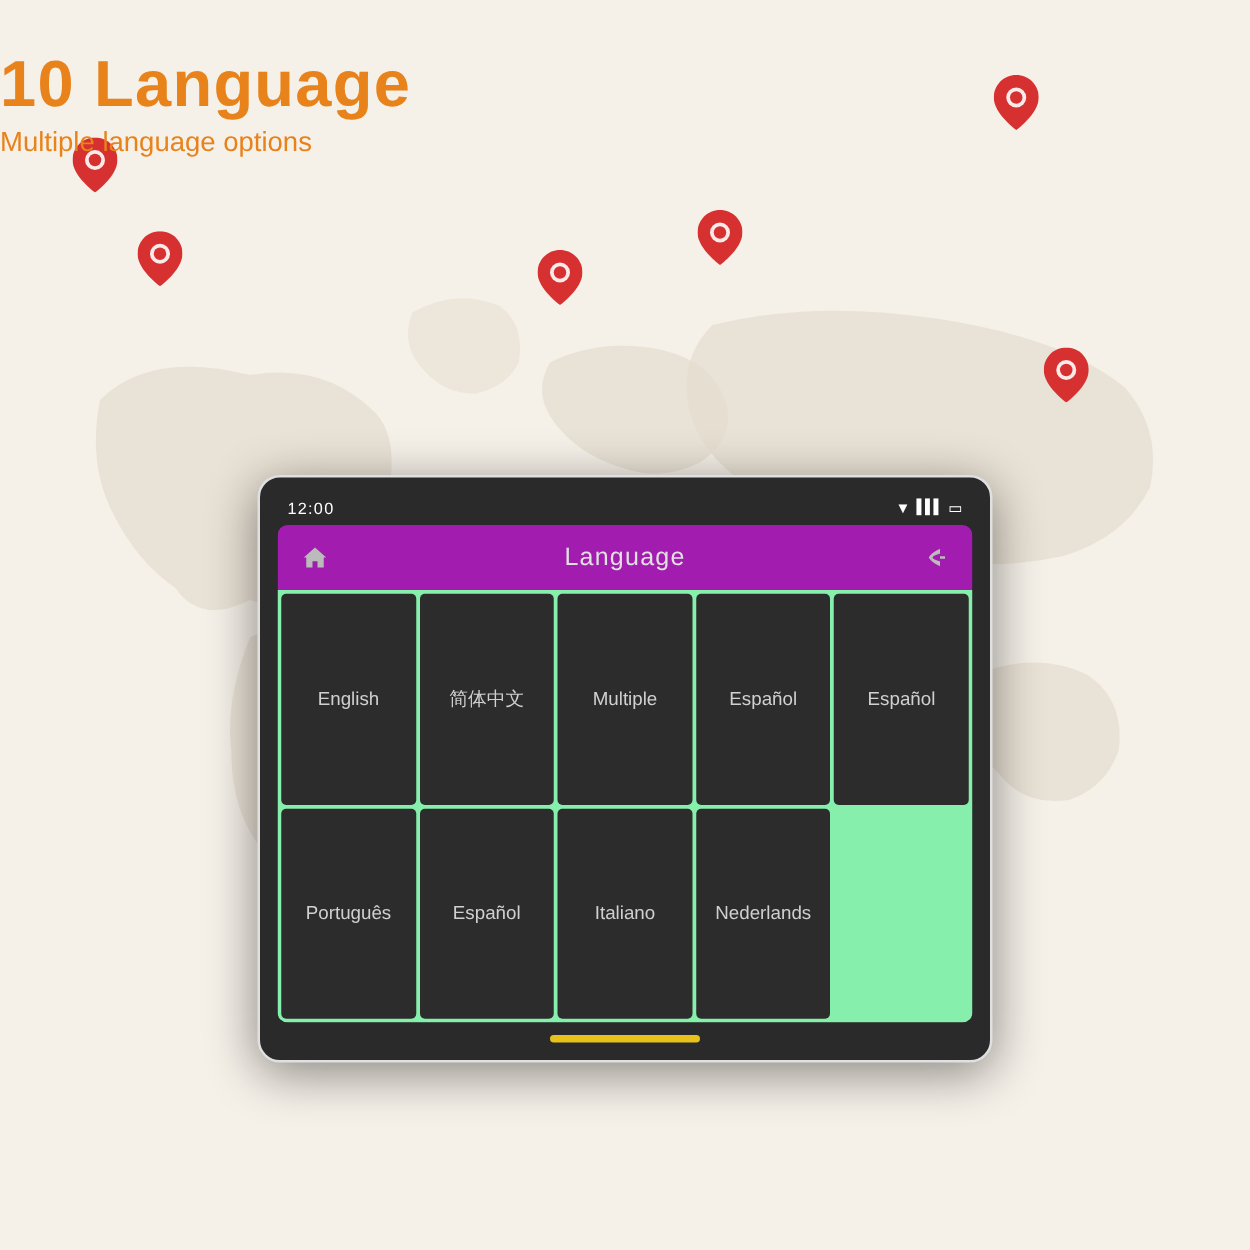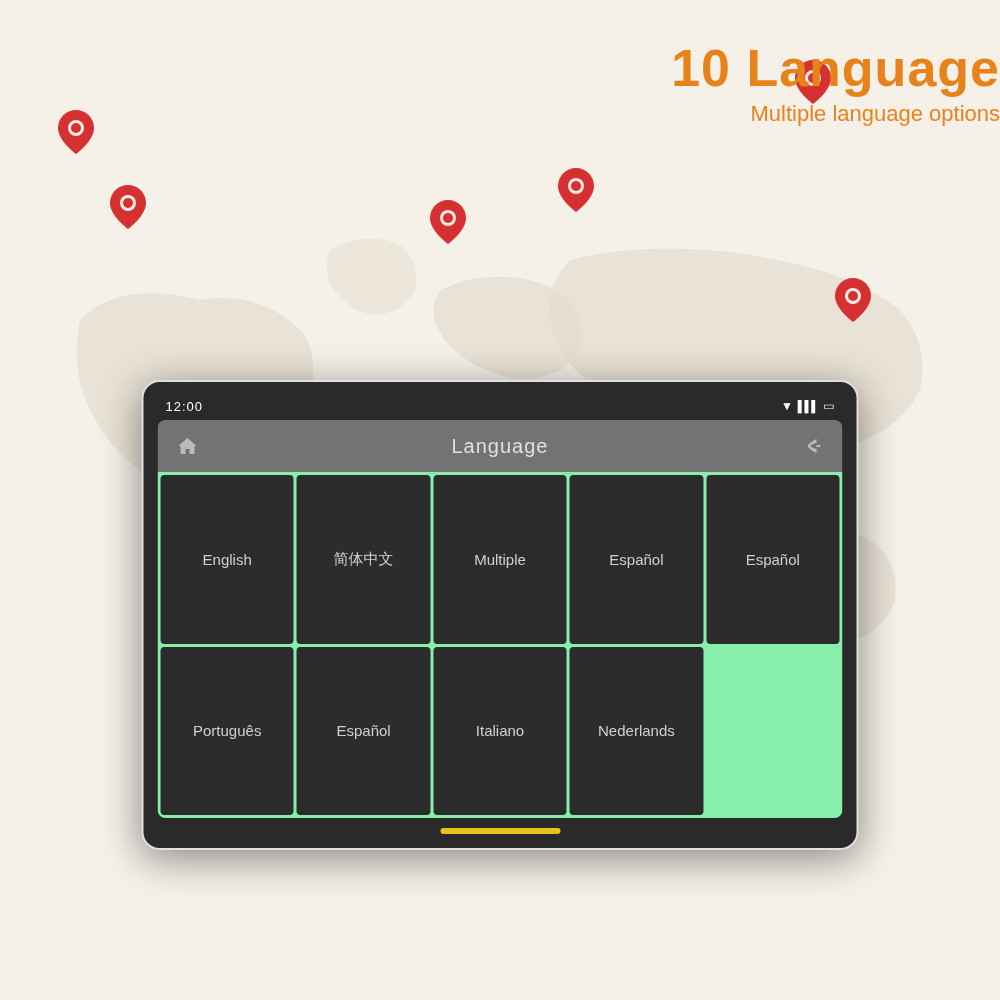--- a/index.html
+++ b/index.html
@@ -41,21 +41,21 @@
     .pin-icon {
       width: 36px;
       height: 44px;
     }
 
     
     .header-section {
       position: absolute;
       top: 40px;
       left: 0; right: 0;
-      text-align: right;
+      text-align: left;
       z-index: 4;
     }
     .header-title {
       font-size: 52px;
       font-weight: 900;
       color: #e8821a;
       letter-spacing: 1px;
       line-height: 1.1;
     }
     .header-subtitle {
@@ -64,21 +64,21 @@
       font-weight: 400;
       margin-top: 4px;
     }
 
     
     .device-frame {
       position: absolute;
       left: 50%;
       top: 380px;
       transform: translateX(-50%);
-      width: 717px;
+      width: 588px;
       height: 470px;
       background: #2a2a2a;
       border-radius: 18px;
       z-index: 5;
       box-shadow: 0 8px 40px rgba(0,0,0,0.45);
       border: 2px solid #e0e0e0;
       display: flex;
       flex-direction: column;
       align-items: flex-start;
       padding: 10px 14px 14px 14px;
@@ -112,21 +112,21 @@
       flex: 1;
       background: #1e1e1e;
       border-radius: 8px;
       overflow: hidden;
       display: flex;
       flex-direction: column;
     }
 
     
     .title-bar {
-      background: #737373;
+      background: #a21caf;
       display: flex;
       align-items: center;
       height: 52px;
       padding: 0 10px;
     }
     .title-bar-home {
       width: 40px;
       height: 40px;
       display: flex; align-items: center; justify-content: center;
       color: #ccc;

